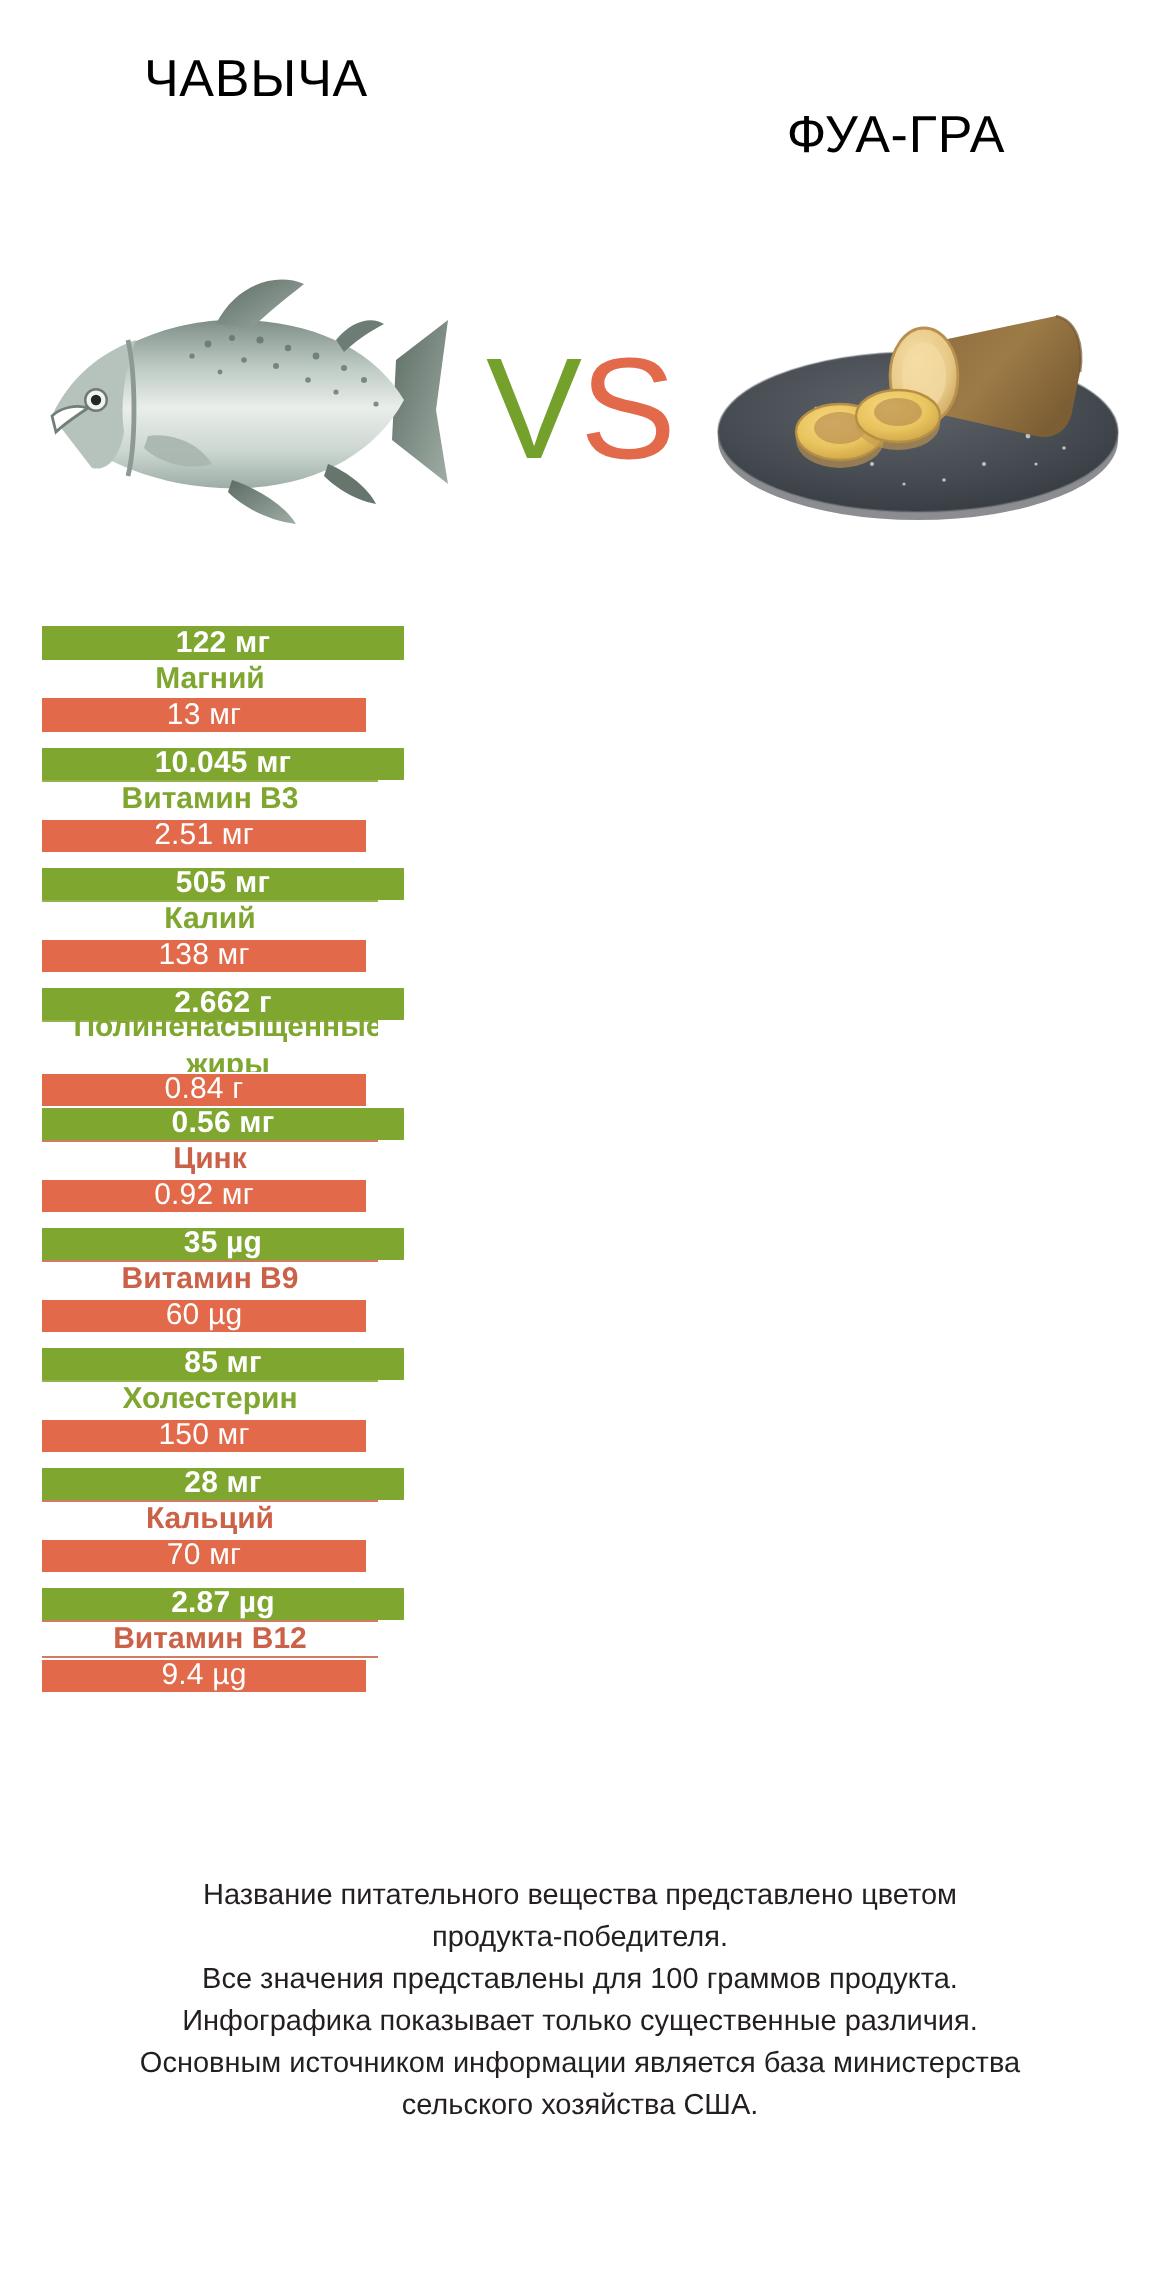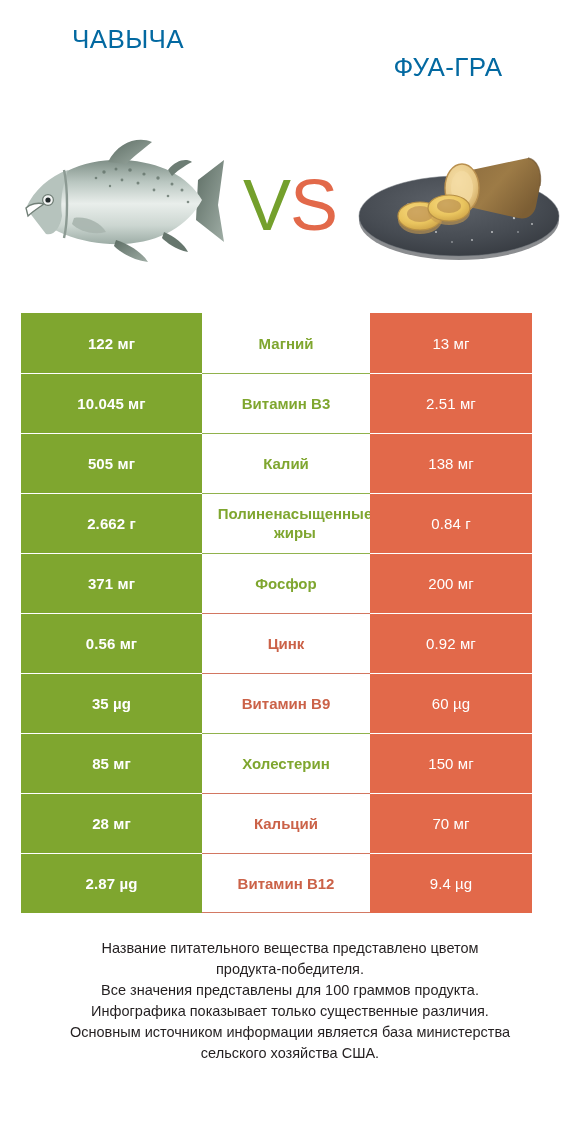--- a/index.html
+++ b/index.html
@@ -29,21 +29,21 @@
     height: 40px;
     display: flex;
   }
   .title {
     flex: 1 1 50%;
     text-align: center;
     font-size: 26px;
     line-height: 34px;
     font-weight: 400;
     letter-spacing: 0.4px;
-    color: #0369a1;
+    color: #000000;
     white-space: nowrap;
   }
   .title-left  { padding-right: 34px; }
   .title-right { padding-left: 26px; margin-top: 28px; }
 
   
   .hero {
     position: absolute;
     top: 120px;
     left: 0;
@@ -82,20 +82,21 @@
     left: 21px;
     top: 313px;
     width: 538px;
   }
 
   .row {
     position: relative;
     display: flex;
     height: 60px;
     width: 538px;
+    flex-direction: column;
   }
 
   .cell {
     display: flex;
     align-items: center;
     justify-content: center;
     text-align: center;
   }
 
   .cell-left {
@@ -340,25 +341,20 @@
       <div class="cell cell-mid">Калий</div>
       <div class="cell cell-right">138 мг</div>
     </div>
 
     <div class="row win-green">
       <div class="cell cell-left">2.662 г</div>
       <div class="cell cell-mid wrap">Полиненасыщенные жиры</div>
       <div class="cell cell-right">0.84 г</div>
     </div>
 
-    <div class="row win-green">
-      <div class="cell cell-left">371 мг</div>
-      <div class="cell cell-mid">Фосфор</div>
-      <div class="cell cell-right">200 мг</div>
-    </div>
 
     <div class="row win-red">
       <div class="cell cell-left">0.56 мг</div>
       <div class="cell cell-mid">Цинк</div>
       <div class="cell cell-right">0.92 мг</div>
     </div>
 
     <div class="row win-red">
       <div class="cell cell-left">35 µg</div>
       <div class="cell cell-mid">Витамин B9</div>

